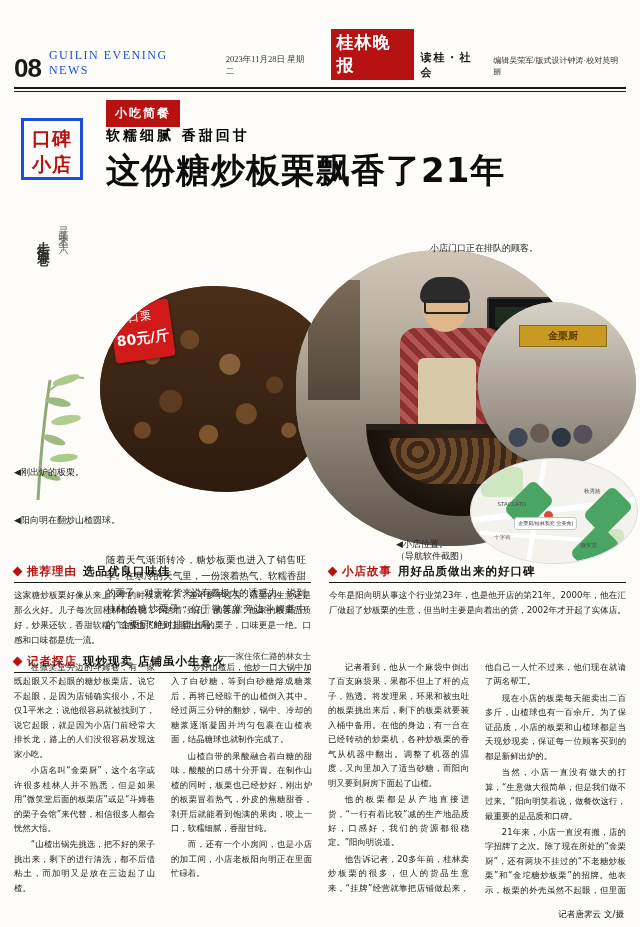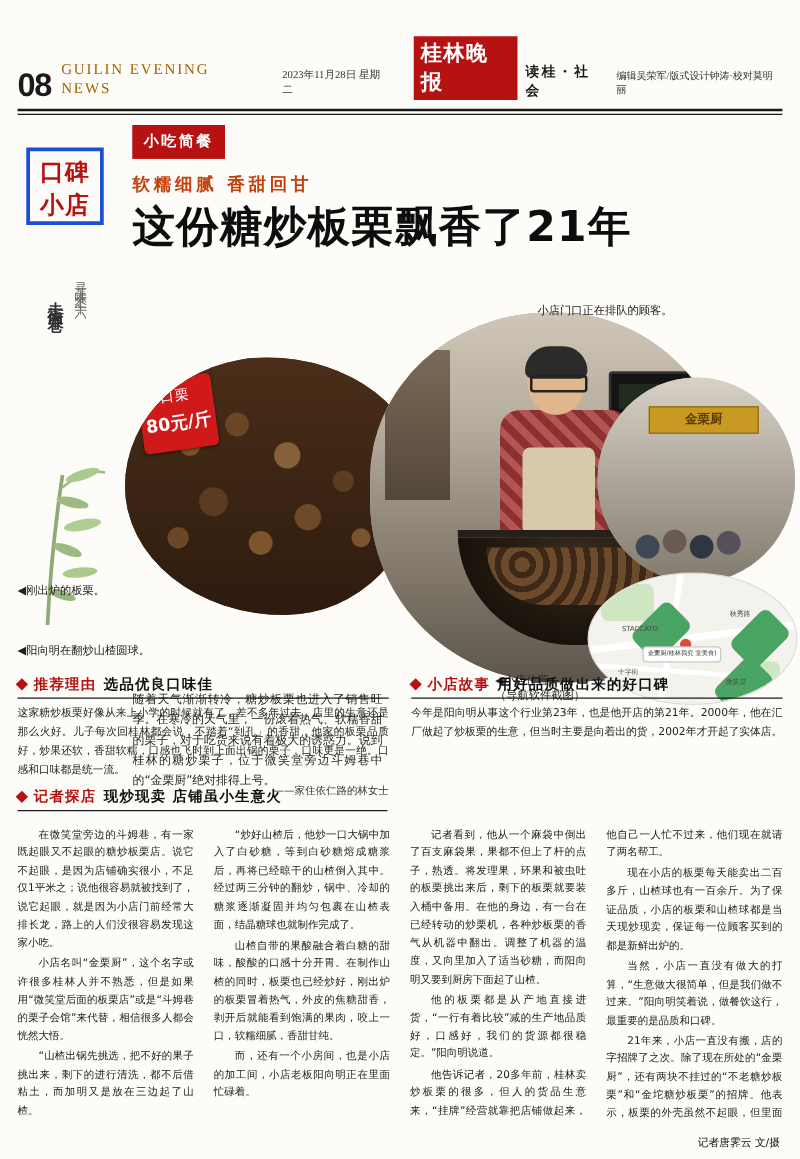--- a/index.html
+++ b/index.html
@@ -6,21 +6,21 @@
   body{
     width:640px;height:927px;background:#fdfcf8;
     font-family:"Liberation Serif", serif;
     color:#1a1a1a;overflow:hidden;position:relative;
   }
   .page{width:640px;height:927px;position:relative;box-sizing:border-box;padding:0 14px;}
 
   
   .masthead{display:flex;align-items:flex-end;gap:8px;padding-top:10px;}
   .pagenum{font-family:"Liberation Sans",sans-serif;font-weight:bold;font-size:26px;letter-spacing:-1px;line-height:1;}
-  .paper-en{font-family:"Liberation Serif",serif;font-size:12px;letter-spacing:1.5px;padding-bottom:3px;color:#a16207;margin-top:20px;}
+  .paper-en{font-family:"Liberation Serif",serif;font-size:12px;letter-spacing:1.5px;padding-bottom:3px;color:#1d4ed8;margin-top:20px;}
   .date-line{font-size:8.5px;color:#333;padding-bottom:3px;margin-left:6px;}
   .brand{margin-left:10px;display:flex;align-items:flex-end;gap:6px;padding-bottom:1px;}
   .brand-red{background:#b61212;color:#fff;font-family:"DejaVu Sans",sans-serif;font-weight:bold;font-size:17px;padding:2px 6px 3px 6px;letter-spacing:1px;}
   .brand-black{font-weight:bold;font-size:11px;letter-spacing:2px;font-family:Liberation Serif, serif;margin-top:40px;}
   .credits{margin-left:auto;font-size:8px;color:#333;padding-bottom:4px;}
   .rule-top{border-bottom:2px solid #1a1a1a;margin-top:6px;}
   .rule-thin{border-bottom:1px solid #1a1a1a;margin-top:2px;}
 
   
   .hero{position:relative;margin-top:8px;height:452px;}
@@ -34,21 +34,21 @@
     letter-spacing:4px;height:78px;display:inline-block;font-family:"DejaVu Sans",sans-serif;}
   .stamp-vert2{margin-top:6px;color:#6b6b6b;font-size:10px;writing-mode:vertical-rl;letter-spacing:3px;
     height:92px;display:inline-block;}
   .bamboo{position:absolute;left:4px;top:250px;width:70px;height:150px;opacity:.75;}
 
   .headbox{margin-left:92px;padding-right:6px;}
   .tag{
     display:inline-block;background:#b61212;color:#fff;font-family:"DejaVu Sans",sans-serif;
     font-weight:bold;font-size:12px;letter-spacing:2px;padding:3px 7px;border:2px solid #b61212;
   }
-  .sub-head{margin-top:12px;font-family:"DejaVu Sans",sans-serif;font-weight:bold;font-size:14px;letter-spacing:3px;color:#c2410c;}
+  .sub-head{font-family:"DejaVu Sans",sans-serif;font-weight:bold;font-size:14px;letter-spacing:3px;color:#000000;}
   .main-head{margin-top:6px;font-family:"DejaVu Sans",sans-serif;font-weight:bold;font-size:34px;letter-spacing:1px;color:#0d0d0d;line-height:1.15;}
 
   
   .collage{position:absolute;left:86px;top:150px;width:536px;height:300px;}
   .blob{position:absolute;border-radius:50%/48%;overflow:hidden;}
   .ph1{left:0;top:36px;width:236px;height:206px;border-radius:48% 52% 46% 54%/50% 46% 54% 50%;
        background:linear-gradient(160deg,#6b4a2c,#3b2414 45%,#7a5431);}
   .ph1 .chest{position:absolute;inset:0;background:
      radial-gradient(circle at 22% 34%,#7d5630 8px,transparent 9px),
      radial-gradient(circle at 38% 26%,#6a4526 9px,transparent 10px),
@@ -114,21 +114,21 @@
 
   .cap{position:absolute;font-size:9px;color:#222;font-family:"DejaVu Sans",sans-serif;}
 
   
   .intro{position:absolute;left:92px;top:452px;width:200px;font-size:9.5px;line-height:1.72;color:#1d1d1d;
      font-family:"DejaVu Sans",sans-serif;text-align:justify;}
 
   
   .boxes{position:absolute;left:14px;top:540px;width:612px;display:flex;gap:18px;}
   .box{flex:1;}
-  .box-title{display:flex;align-items:center;gap:6px;border-bottom:1px solid #1a1a1a;padding-bottom:3px;}
+  .box-title{display:flex;align-items:center;gap:6px;border-bottom:1px solid #1a1a1a;padding-bottom:3px;margin-top:24px;}
   .dia{width:7px;height:7px;background:#b61212;transform:rotate(45deg);flex:0 0 auto;}
   .bt-red{color:#b61212;font-weight:bold;font-size:11.5px;font-family:"DejaVu Sans",sans-serif;letter-spacing:1px;}
   .bt-black{color:#111;font-weight:bold;font-size:11.5px;font-family:"DejaVu Sans",sans-serif;letter-spacing:1px;}
   .box-body{font-size:8.6px;line-height:1.75;margin-top:5px;text-align:justify;color:#222;font-family:"DejaVu Sans",sans-serif;}
   .sign{text-align:right;margin-top:3px;font-size:8.4px;color:#333;font-family:"DejaVu Sans",sans-serif;}
 
   
   .rep-head{position:absolute;left:14px;top:630px;width:296px;}
   .cols{position:absolute;left:14px;top:660px;width:612px;height:250px;
      column-count:4;column-gap:16px;column-rule:0;

